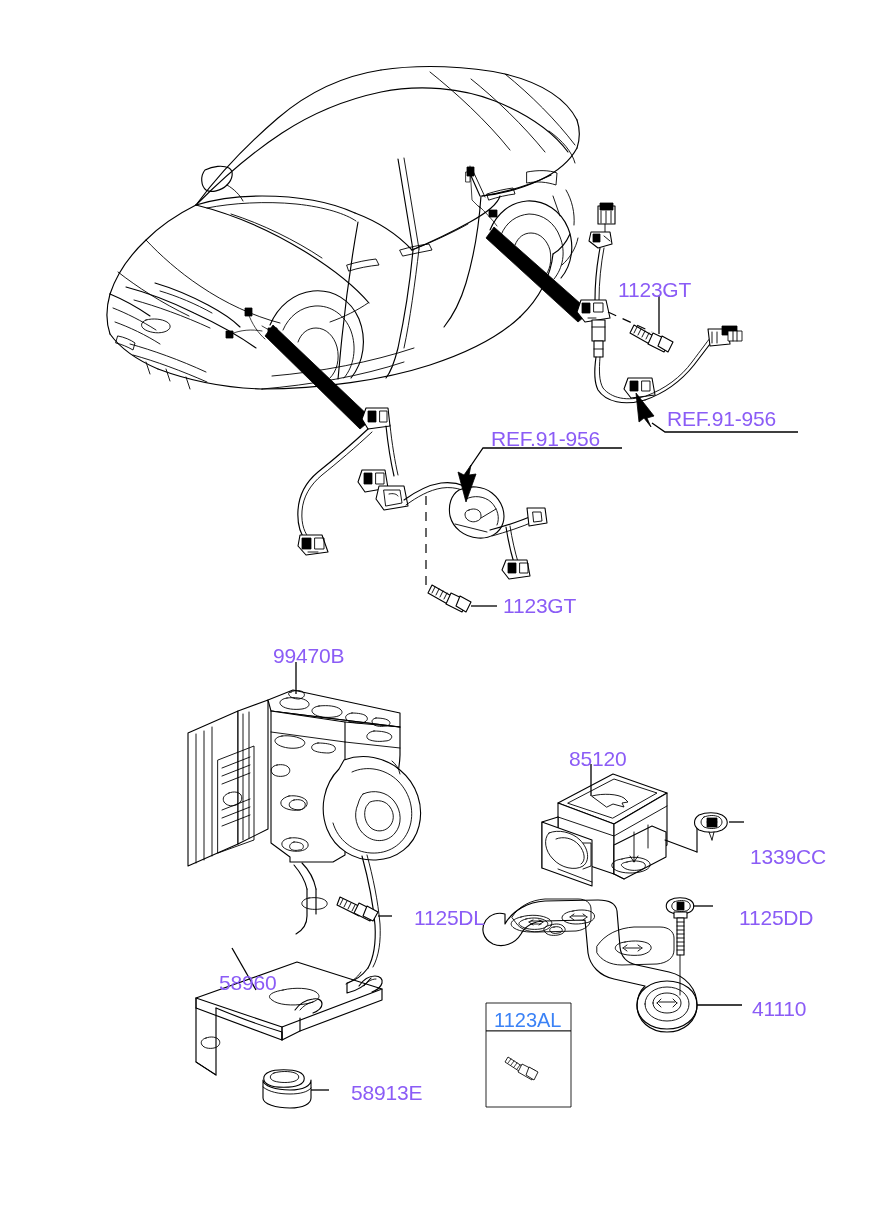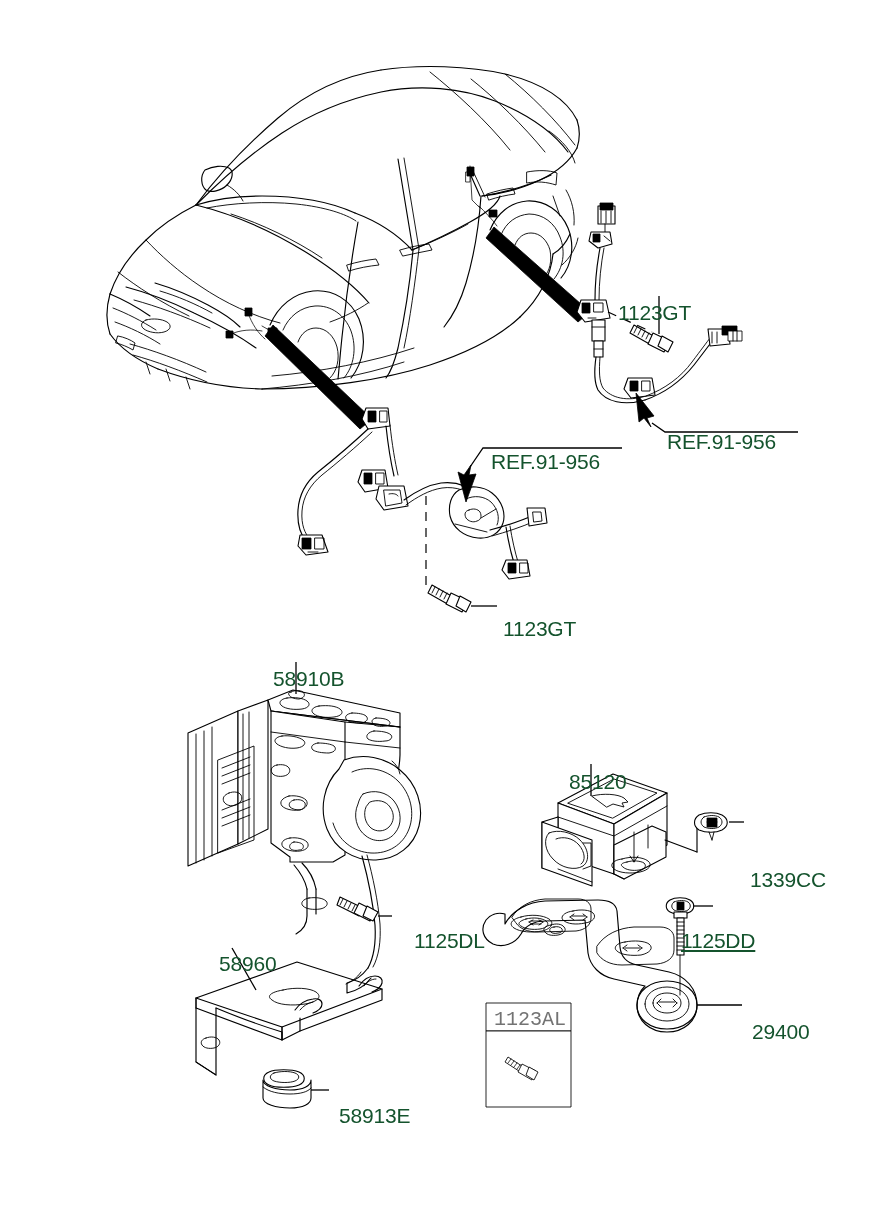--- a/index.html
+++ b/index.html
@@ -18,35 +18,34 @@
   }
   #art {
     position: absolute;
     left: 0;
     top: 0;
     width: 886px;
     height: 1211px;
   }
   .lbl {
     position: absolute;
-    color: #14532d;
+    color: #8b5cf6;
     font-family: "Liberation Sans", "DejaVu Sans", sans-serif;
     font-size: 21px;
     font-weight: 400;
     letter-spacing: -0.2px;
     white-space: nowrap;
     line-height: 1;
     user-select: none;
-    margin-top: 23px;
   }
   .lbl.ref { font-size: 21px; }
   .boxlbl {
     position: absolute;
-    color: #737373;
-    font-family: Liberation Mono, monospace;
+    color: #3b82f6;
+    font-family: Liberation Sans, sans-serif;
     font-size: 20px;
     white-space: nowrap;
     line-height: 1;
   }
 </style>
 </head>
 <body>
 
 <div id="sheet">
 
@@ -494,25 +493,25 @@
       </g>
     </g>
 
   </svg>
 
   <div class="lbl" style="left:618px; top:279px;">1123GT</div>
   <div class="lbl ref" style="left:667px; top:408px;">REF.91-956</div>
   <div class="lbl ref" style="left:491px; top:428px;">REF.91-956</div>
   <div class="lbl" style="left:503px; top:595px;">1123GT</div>
 
-  <div class="lbl" style="left:273px; top:645px;">58910B</div>
+  <div class="lbl" style="left:273px; top:645px;">99470B</div>
   <div class="lbl" style="left:569px; top:748px;">85120</div>
   <div class="lbl" style="left:750px; top:846px;">1339CC</div>
 
-  <div class="lbl" style="left:681px; top:907px;text-decoration:underline;">1125DD</div>
+  <div class="lbl" style="left:739px; top:907px;">1125DD</div>
   <div class="lbl" style="left:414px; top:907px;">1125DL</div>
-  <div class="lbl" style="left:219px; top:930px;">58960</div>
-
-  <div class="lbl" style="left:752px; top:998px;">29400</div>
+  <div class="lbl" style="left:219px; top:972px;">58960</div>
+
+  <div class="lbl" style="left:752px; top:998px;">41110</div>
   <div class="boxlbl" style="left:494px; top:1010px;">1123AL</div>
-  <div class="lbl" style="left:339px; top:1082px;">58913E</div>
+  <div class="lbl" style="left:351px; top:1082px;">58913E</div>
 
 </div>
 
 </body></html>

